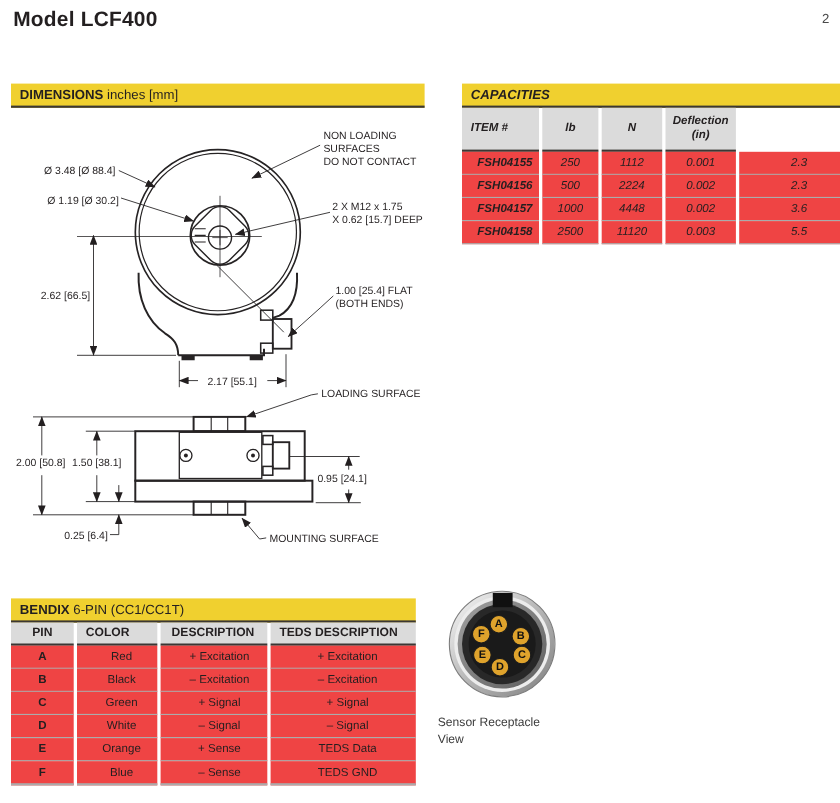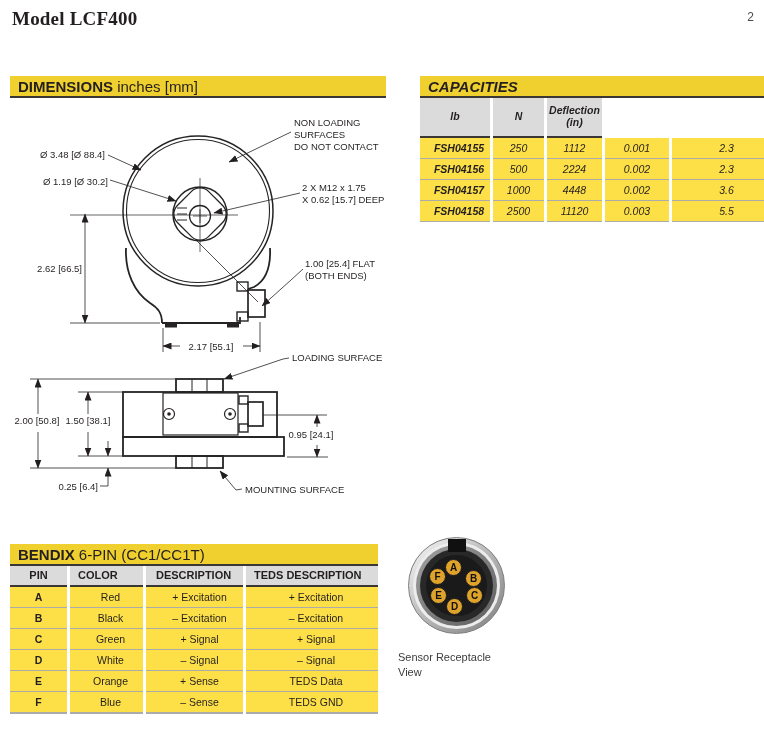--- a/index.html
+++ b/index.html
@@ -2,42 +2,42 @@
 <html><head>
 <meta charset="utf-8">
 <style>
   html,body{margin:0;padding:0;}
   body{
     width:764px;height:730px;position:relative;background:#ffffff;
     font-family:"Liberation Sans", sans-serif;color:#231F20;overflow:hidden;
   }
   .abs{position:absolute;}
   
-  .page-title{left:12px;top:8px;font-size:19px;font-weight:bold;letter-spacing:.2px;font-family:Liberation Serif, serif;}
+  .page-title{left:12px;top:8px;font-size:19px;font-weight:bold;letter-spacing:.2px;}
   .page-num{right:10px;top:10px;font-size:12px;color:#4a4a4a;}
   
   .bar{
     background:#F0D02F;height:20px;border-bottom:2px solid #3B3734;
-    display:flex;align-items:center;padding:0 8px;font-size:15px;white-space:pre;
+    display:flex;align-items:center;padding:0 8px;font-size:12px;white-space:pre;
   }
   .bar b{font-weight:bold;}
   
   .grid{display:grid;column-gap:3px;}
   .cap-grid{grid-template-columns:70px 51px 55px 64px 1fr;}
   .bx-grid{grid-template-columns:57px 73px 97px 1fr;}
   .thead .cell{
     background:#DBDBDB;border-bottom:2px solid #3B3734;
     font-weight:bold;display:flex;align-items:center;justify-content:center;
     text-align:center;white-space:pre-line;line-height:1.12;
   }
   .cap-head .cell{min-height:38px;font-size:10.5px;}
   .bx-head .cell{min-height:19px;font-size:11px;}
   .cell.left{justify-content:flex-start;text-align:left;}
   .trow .cell{
-    background:#fde047;border-bottom:1px solid #ABABAB;height:20px;
+    background:#ef4444;border-bottom:1px solid #ABABAB;height:20px;
     display:flex;align-items:center;justify-content:center;font-size:10.5px;text-align:center;
   }
   .trow.last .cell{border-bottom:2px solid #ABABAB;}
   .cell.bold{font-weight:bold;}
   .pl8{padding-left:8px;}
   .pl10{padding-left:10px;}
   
   svg text{font-family:"Liberation Sans", sans-serif;font-size:9.5px;fill:#231F20;}
   
   .rc-wrap{left:408px;top:537px;width:97px;height:97px;}
@@ -200,20 +200,21 @@
     <text x="88" y="424" text-anchor="middle">1.50 [38.1]</text>
     <text x="311" y="438" text-anchor="middle">0.95 [24.1]</text>
     <text x="98" y="490" text-anchor="end">0.25 [6.4]</text>
     <text x="245" y="493">MOUNTING SURFACE</text>
   </g>
 </svg>
 
 <div class="abs" style="left:420px;top:76px;width:361px;font-style:italic;">
   <div class="bar"><b>CAPACITIES</b></div>
   <div class="grid cap-grid thead cap-head" id="cap-head">
+      <div class="cell left pl8">ITEM #</div>
       <div class="cell ">lb</div>
       <div class="cell ">N</div>
       <div class="cell ">Deflection
 (in)</div>
     </div>
   <div id="cap-body">
       <div class="grid cap-grid trow">
         <div class="cell left pl8 bold">FSH04155</div>
         <div class="cell ">250</div>
         <div class="cell ">1112</div>

